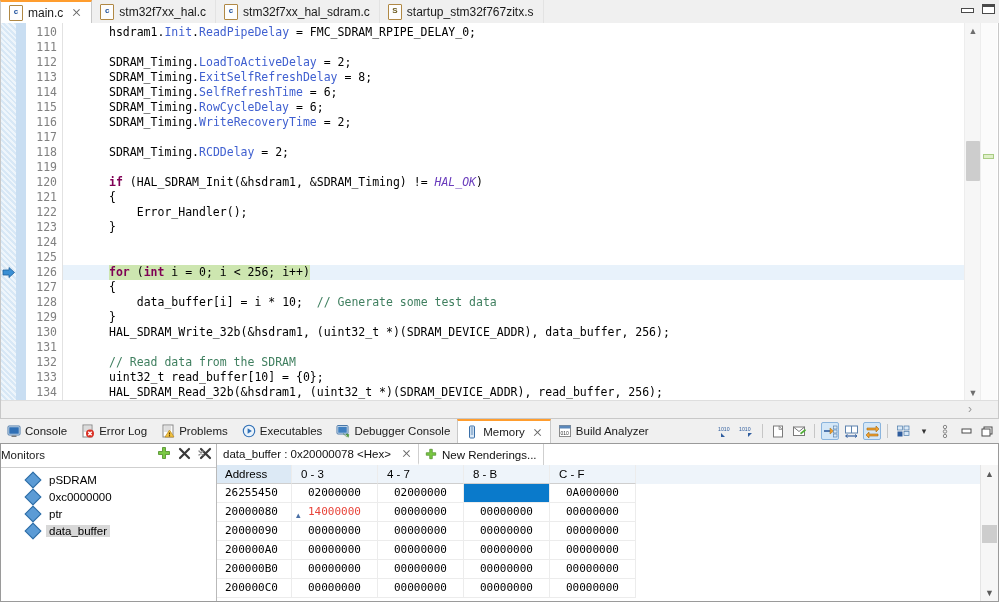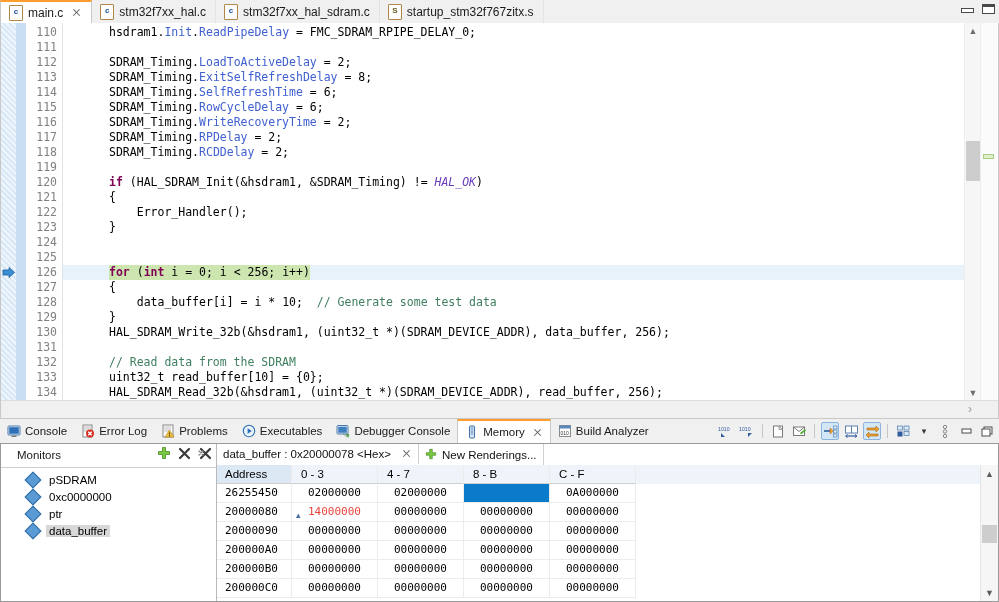--- a/index.html
+++ b/index.html
@@ -111,21 +111,21 @@
   .btoolbar{position:absolute;right:3px;top:2px;height:20px;display:flex;align-items:center;gap:3px;}
   .ti{width:18px;height:18px;display:flex;align-items:center;justify-content:center;}
   .ti.act{background:#d4e7f7;border:1px solid #8ab4dd;box-sizing:border-box;border-radius:2px;}
   .tsep{width:1px;height:14px;background:#c6c6c6;margin:0 3px;}
 
   .bbody{position:absolute;left:0;top:24px;width:999px;height:159px;background:#fff;border:1px solid #9a9a9a;box-sizing:border-box;}
 
   
   .monitors{position:absolute;left:0;top:0;width:216px;bottom:0;background:#fff;border-right:1px solid #b9b9b9;box-sizing:border-box;}
   .monhead{position:relative;height:22px;display:flex;align-items:center;background:#fff;}
-  .monttl{padding-left:16px;font-size:11.5px;color:#1a1a1a;}
+  .monttl{padding-left:0;font-size:11.5px;color:#1a1a1a;}
   .montools{position:absolute;right:4px;top:2px;display:flex;gap:7px;align-items:center;}
   .monlist{position:absolute;left:0;right:0;top:23px;bottom:0;border-top:1px solid #cfcfcf;padding-top:3px;box-sizing:border-box;}
   .monitem{display:flex;align-items:center;gap:7px;height:17px;padding-left:26px;font-size:11.5px;color:#000;}
   .monitem .lbl{padding:0 3px;}
   .monitem.sel .lbl{background:#d8d8d8;}
   .diamond{width:10px;height:10px;flex:none;background:#5b9bd5;transform:rotate(45deg);border:1px solid #2e6da4;}
 
   
   .memarea{position:absolute;left:216px;top:0;right:0;bottom:0;background:#fff;}
   .memtabs{height:21px;display:flex;align-items:stretch;background:#fff;border-bottom:1px solid #cfcfcf;}
@@ -209,23 +209,20 @@
           <span class="codetxt" style="left: 46px;"><span class="pln">SDRAM_Timing</span><span class="pln">.</span><span class="fld">ExitSelfRefreshDelay</span><span class="pln"> = 8;</span></span>
         </div>
         <div class="ln" style="top: 62px;">
           <span class="codetxt" style="left: 46px;"><span class="pln">SDRAM_Timing</span><span class="pln">.</span><span class="fld">SelfRefreshTime</span><span class="pln"> = 6;</span></span>
         </div>
         <div class="ln" style="top: 77px;">
           <span class="codetxt" style="left: 46px;"><span class="pln">SDRAM_Timing</span><span class="pln">.</span><span class="fld">RowCycleDelay</span><span class="pln"> = 6;</span></span>
         </div>
         <div class="ln" style="top: 92px;">
           <span class="codetxt" style="left: 46px;"><span class="pln">SDRAM_Timing</span><span class="pln">.</span><span class="fld">WriteRecoveryTime</span><span class="pln"> = 2;</span></span>
-        </div>
-        <div class="ln" style="top: 107px;">
-          <span class="codetxt" style="left: 46px;"><span class="pln">SDRAM_Timing</span><span class="pln">.</span><span class="fld">RPDelay</span><span class="pln"> = 2;</span></span>
         </div>
         <div class="ln" style="top: 122px;">
           <span class="codetxt" style="left: 46px;"><span class="pln">SDRAM_Timing</span><span class="pln">.</span><span class="fld">RCDDelay</span><span class="pln"> = 2;</span></span>
         </div>
         <div class="ln" style="top: 137px;">
           <span class="codetxt" style="left: 46px;"></span>
         </div>
         <div class="ln" style="top: 152px;">
           <span class="codetxt" style="left: 46px;"><span class="kw">if</span><span class="pln"> (</span><span class="pln">HAL_SDRAM_Init</span><span class="pln">(&amp;</span><span class="pln">hsdram1</span><span class="pln">, &amp;</span><span class="pln">SDRAM_Timing</span><span class="pln">) != </span><span class="cst">HAL_OK</span><span class="pln">)</span></span>
         </div>

